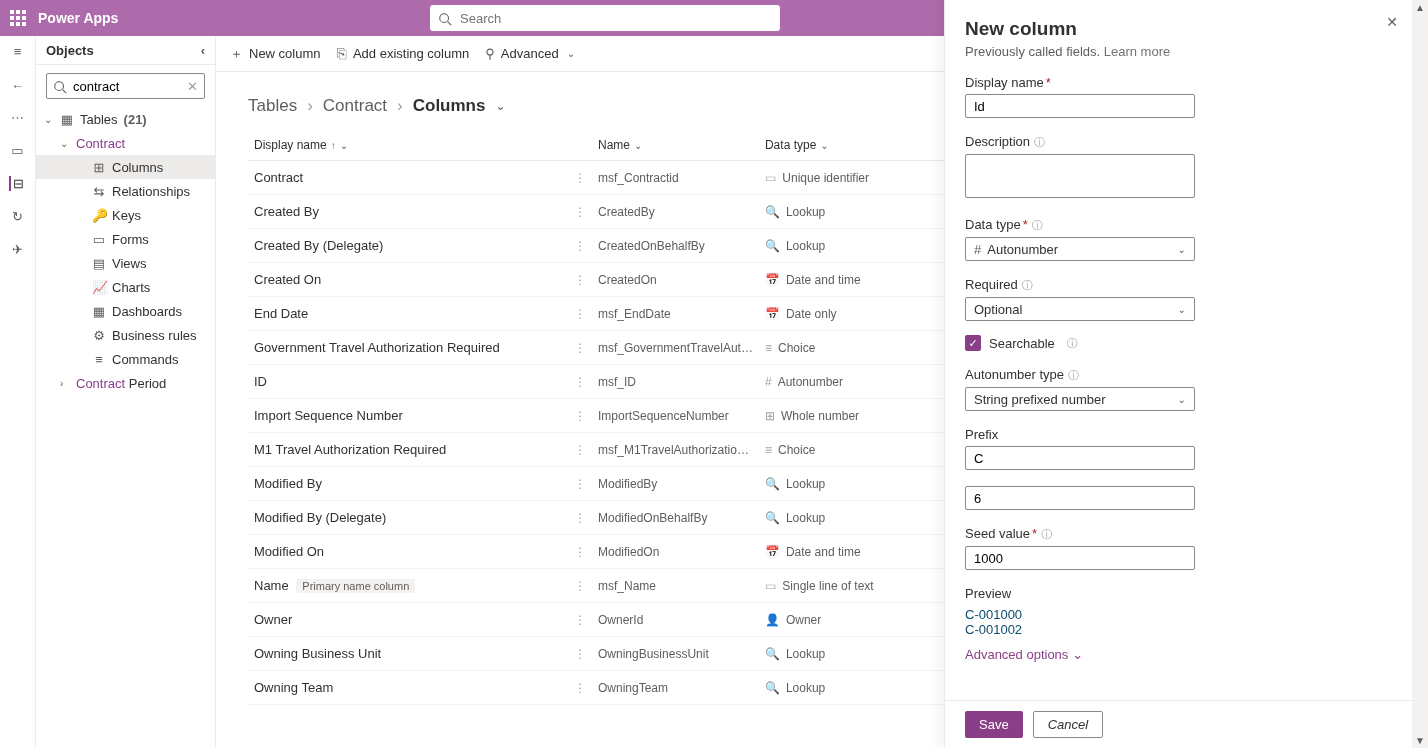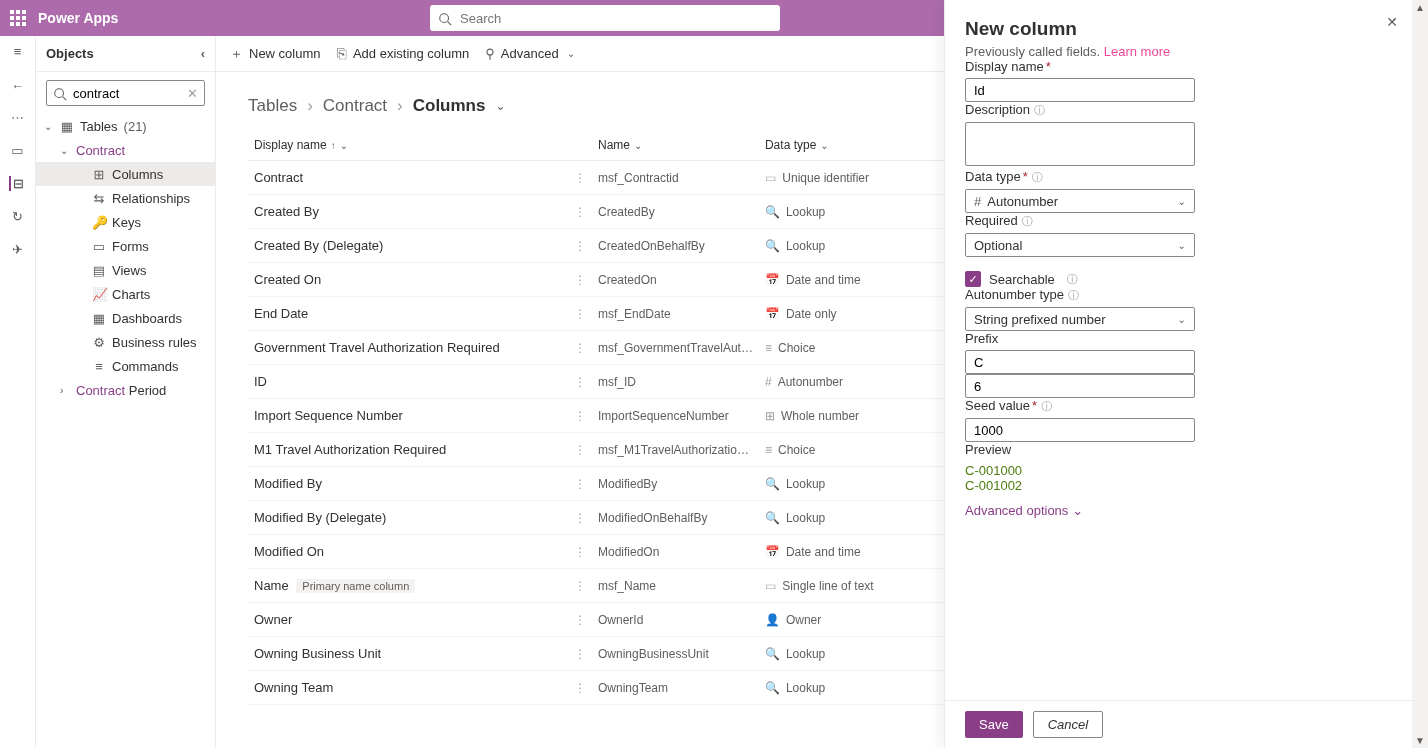--- a/index.html
+++ b/index.html
@@ -14,32 +14,32 @@
   .searchbox .icon { color:#605e5c; margin-right:6px; }
   .searchbox input { border:none; outline:none; font-size:13px; width:100%; color:#605e5c; }
   
   .body { flex:1; display:flex; min-height:0; }
   
   .rail { width:36px; border-right:1px solid #edebe9; display:flex; flex-direction:column; align-items:center; padding-top:8px; gap:18px; color:#605e5c; }
   .rail .ico { cursor:pointer; }
   .rail .sel { border-left:2px solid #893e87; margin-left:-2px; padding-left:2px; color:#323130; }
   
   .objects { width:180px; border-right:1px solid #edebe9; display:flex; flex-direction:column; }
-  .objects-header { height:36px; display:flex; align-items:center; justify-content:space-between; padding:0 10px; border-bottom:1px solid #edebe9; font-weight:600; }
+  .objects-header { height:29px; display:flex; align-items:center; justify-content:space-between; padding:0 10px; border-bottom:1px solid #edebe9; font-weight:600; }
   .objects-header .chev { color:#605e5c; cursor:pointer; }
   .obj-search { margin:8px 10px; border:1px solid #8a8886; height:26px; border-radius:2px; display:flex; align-items:center; padding:0 6px; color:#605e5c; }
   .obj-search input { border:none; outline:none; width:100%; font-size:13px; }
   .obj-search .clr { cursor:pointer; color:#a19f9d; }
   .tree { overflow:auto; font-size:13px; }
   .tree-row { height:24px; display:flex; align-items:center; padding-left:8px; gap:6px; cursor:pointer; }
   .tree-row.active { background:#edebe9; }
   .tree-row .caret { width:10px; color:#605e5c; font-size:10px; }
   .tree-row .ticon { width:14px; text-align:center; color:#605e5c; }
   .tree-row .lbl.link { color:#893e87; }
-  .tree-row .count { color:#605e5c; }
+  .tree-row .count { color:#605e5c;font-weight:bold; }
   .tree .lvl1 { padding-left:8px; }
   .tree .lvl2 { padding-left:24px; }
   .tree .lvl3 { padding-left:40px; }
   
   .main { flex:1; display:flex; flex-direction:column; min-width:0; }
   .cmdbar { height:36px; border-bottom:1px solid #edebe9; display:flex; align-items:center; gap:16px; padding:0 14px; color:#323130; font-size:13px; }
   .cmdbar .cmd { display:flex; align-items:center; gap:6px; cursor:pointer; }
   .cmdbar .cmd .icn { color:#605e5c; }
   .cmdbar .dd { color:#605e5c; font-size:10px; margin-left:2px;}
   
@@ -55,32 +55,32 @@
   table.cols td.dname { color:#323130; font-size:13px; }
   table.cols .dots { color:#a19f9d; cursor:pointer; text-align:center; width:20px;}
   table.cols .dtype .ticn { margin-right:6px; color:#a19f9d; }
   .pill { background:#f3f2f1; border-radius:2px; padding:1px 6px; font-size:11px; color:#605e5c; margin-left:4px;}
   
   .flyout { position:absolute; right:16px; top:0px; bottom:0; width:468px; background:#fff; border-left:1px solid #edebe9; box-shadow:-6px 0 12px rgba(0,0,0,0.05); display:flex; flex-direction:column; }
   .flyout-scroll { flex:1; overflow:auto; padding:16px 20px 0 20px; }
   .flyout h1 { font-size:19px; font-weight:600; margin:2px 0 4px 0; }
   .close { position:absolute; right:14px; top:14px; cursor:pointer; color:#605e5c; font-size:14px; }
   .subtitle { font-size:13px; color:#605e5c; }
-  .subtitle a { color:#ec4899; text-decoration:none; }
-  .field { margin-top:0; }
+  .subtitle a { color:#737373; text-decoration:none; }
+  .field { margin-top:16px; }
   .field label { display:block; font-size:13px; color:#323130; margin-bottom:4px; }
   .req { color:#a4262c; margin-left:2px; }
   .info { color:#a19f9d; margin-left:4px; font-size:11px; }
   .txt { width:230px; height:24px; border:1px solid #8a8886; border-radius:2px; padding:0 8px; font-size:13px; outline:none; }
   .txtarea { width:230px; height:44px; border:1px solid #8a8886; border-radius:2px; padding:6px 8px; font-size:13px; outline:none; resize:none; }
   .select { width:230px; height:24px; border:1px solid #8a8886; border-radius:2px; display:flex; align-items:center; justify-content:space-between; padding:0 8px; font-size:13px; cursor:pointer; }
   .select .caret { color:#605e5c; font-size:10px; }
   .check { display:flex; align-items:center; gap:8px; margin-top:14px; }
   .check .box { width:16px; height:16px; background:#893e87; display:flex; align-items:center; justify-content:center; color:#fff; font-size:11px; border-radius:2px; }
-  .preview-lines { margin-top:6px; font-size:13px; color:#4d7c0f; }
+  .preview-lines { margin-top:6px; font-size:13px; color:#0c4a6e; }
   .advopt { margin-top:10px; color:#893e87; cursor:pointer; font-size:13px; display:flex; align-items:center; gap:4px;}
   .footer { border-top:1px solid #edebe9; padding:10px 20px; display:flex; gap:10px; }
   .btn-primary { background:#893e87; color:#fff; border:none; padding:5px 14px; font-size:13px; cursor:pointer; border-radius:2px; }
   .btn-secondary { background:#fff; color:#323130; border:1px solid #8a8886; padding:5px 14px; font-size:13px; cursor:pointer; border-radius:2px;font-style:italic; }
   
   .faketrack { position:absolute; right:0; top:0; bottom:0; width:16px; background:#f3f2f1; display:flex; flex-direction:column; justify-content:space-between; align-items:center; color:#605e5c; font-size:10px; padding:2px 0;}
   .svgicon { width:14px; height:14px; display:inline-block; vertical-align:middle; }
 </style>
 </head>
 <body>

